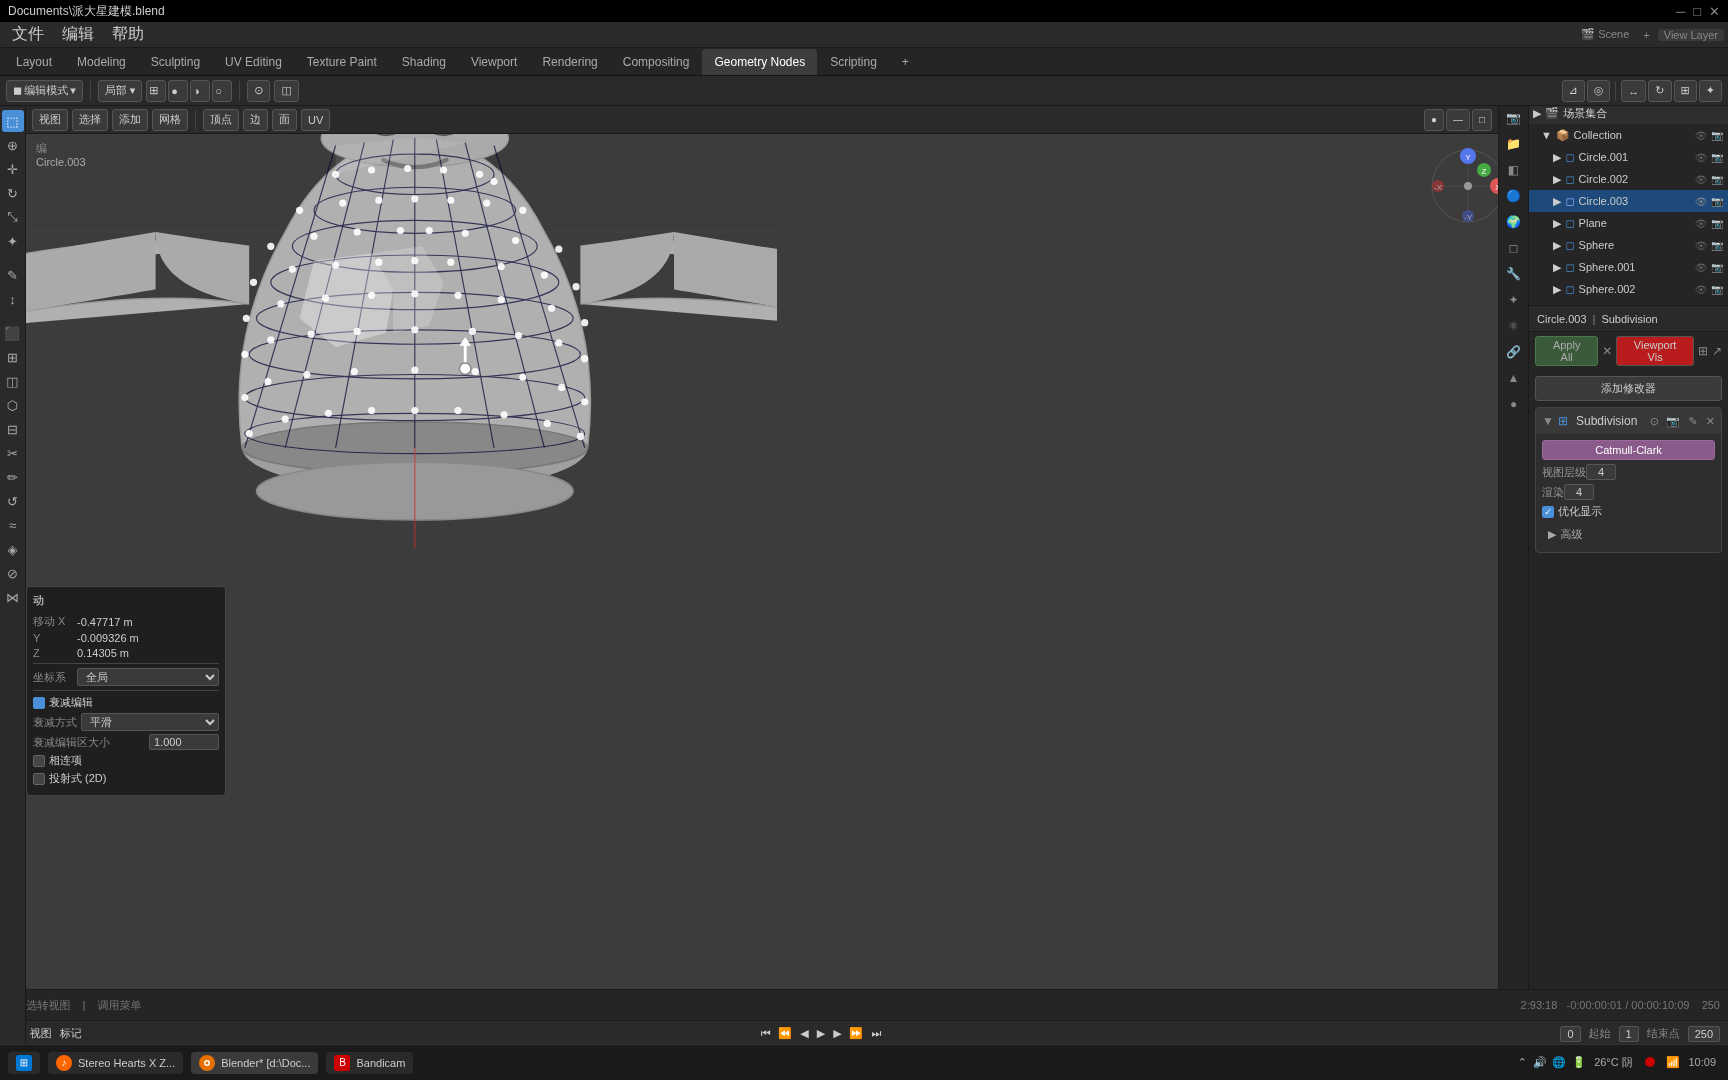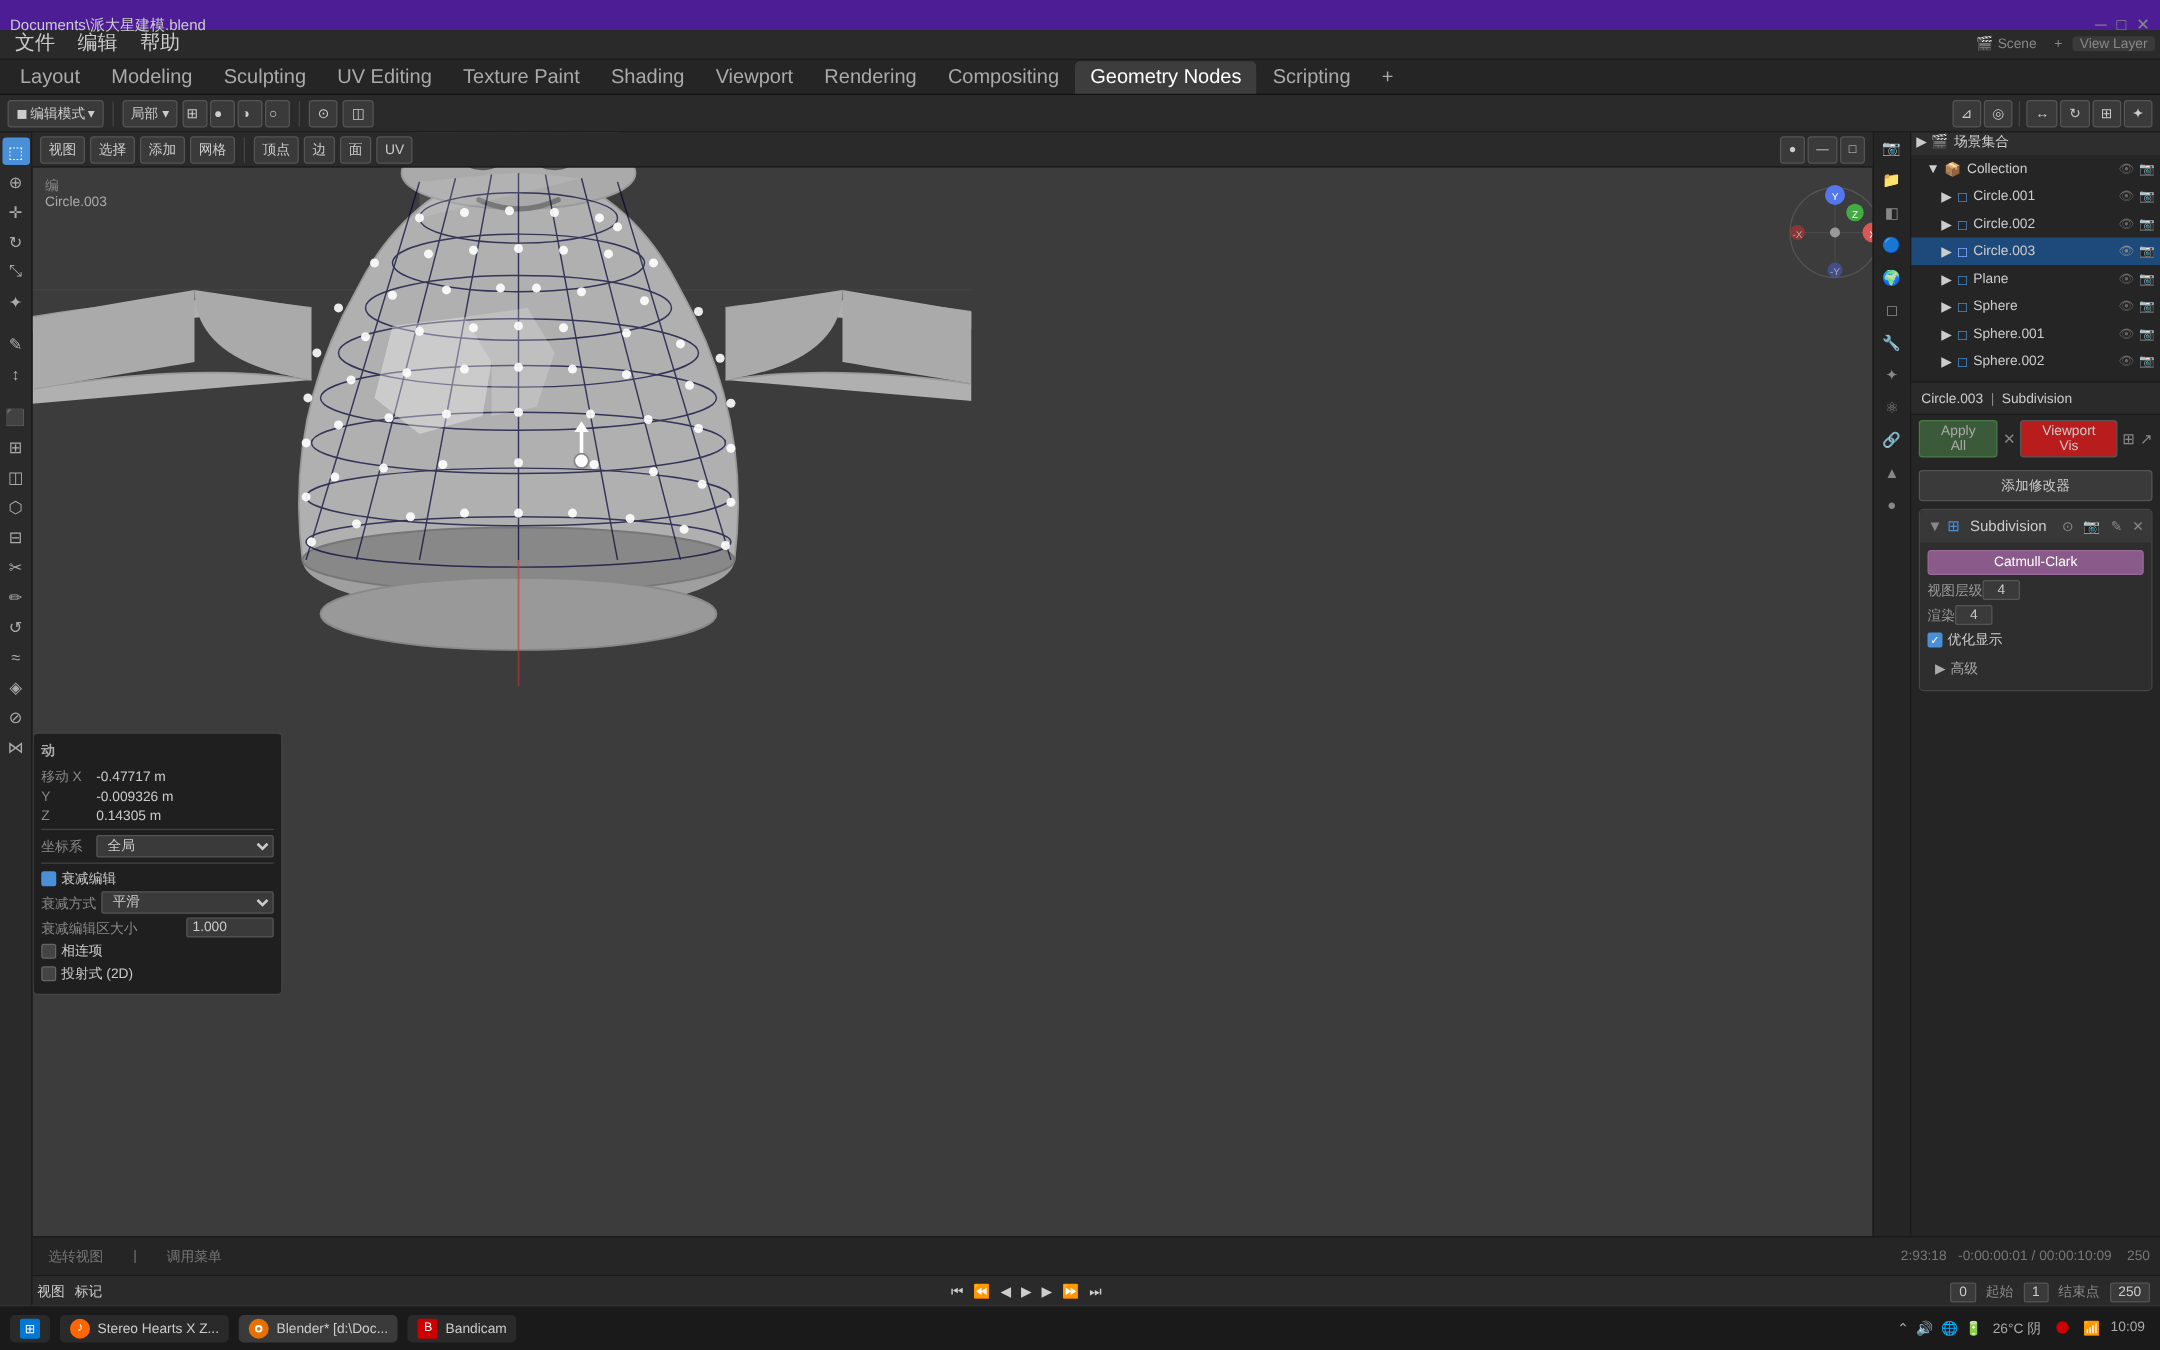--- a/index.html
+++ b/index.html
@@ -10,24 +10,25 @@
       font-family: 'Segoe UI', Arial, sans-serif;
       font-size: 12px;
       color: #cccccc;
       overflow: hidden;
       position: relative;
     }
 
     
     #titlebar {
       height: 22px;
-      background: #4c1d95;
-      display: flex;
+      background: #000000;
+      display: flex;
+      align-items: center;
       justify-content: space-between;
-      padding: 12px 8px;
+      padding: 0 8px;
       position: absolute;
       top: 0; left: 0; right: 0;
       z-index: 100;
     }
     #titlebar-controls { display: flex; gap: 8px; }
     #titlebar-controls span { font-size: 13px; color: #888; cursor: pointer; }
 
     
     #menubar {
       height: 26px;
@@ -57,21 +58,21 @@
       align-items: center;
       position: absolute;
       top: 48px; left: 0; right: 0;
       z-index: 98;
       padding: 0 4px;
       gap: 1px;
       border-bottom: 1px solid #111;
     }
     .workspace-tab {
       padding: 4px 12px;
-      font-size: 16px;
+      font-size: 12px;
       color: #aaaaaa;
       cursor: pointer;
       border-radius: 4px 4px 0 0;
       height: 26px;
       display: flex;
       align-items: center;
     }
     .workspace-tab.active {
       background: #3d3d3d;
       color: #ffffff;
@@ -463,21 +464,21 @@
       left: 0;
       right: 0;
       height: 22px;
       background: #252525;
       border-top: 1px solid #1a1a1a;
       display: flex;
       align-items: center;
       padding: 15px 8px;
       font-size: 11px;
       color: #777;
-      gap: 24px;
+      gap: 12px;
     }
 
     
     #taskbar {
       position: fixed;
       bottom: 0;
       left: 0;
       right: 0;
       height: 36px;
       background: #1a1a1a;

